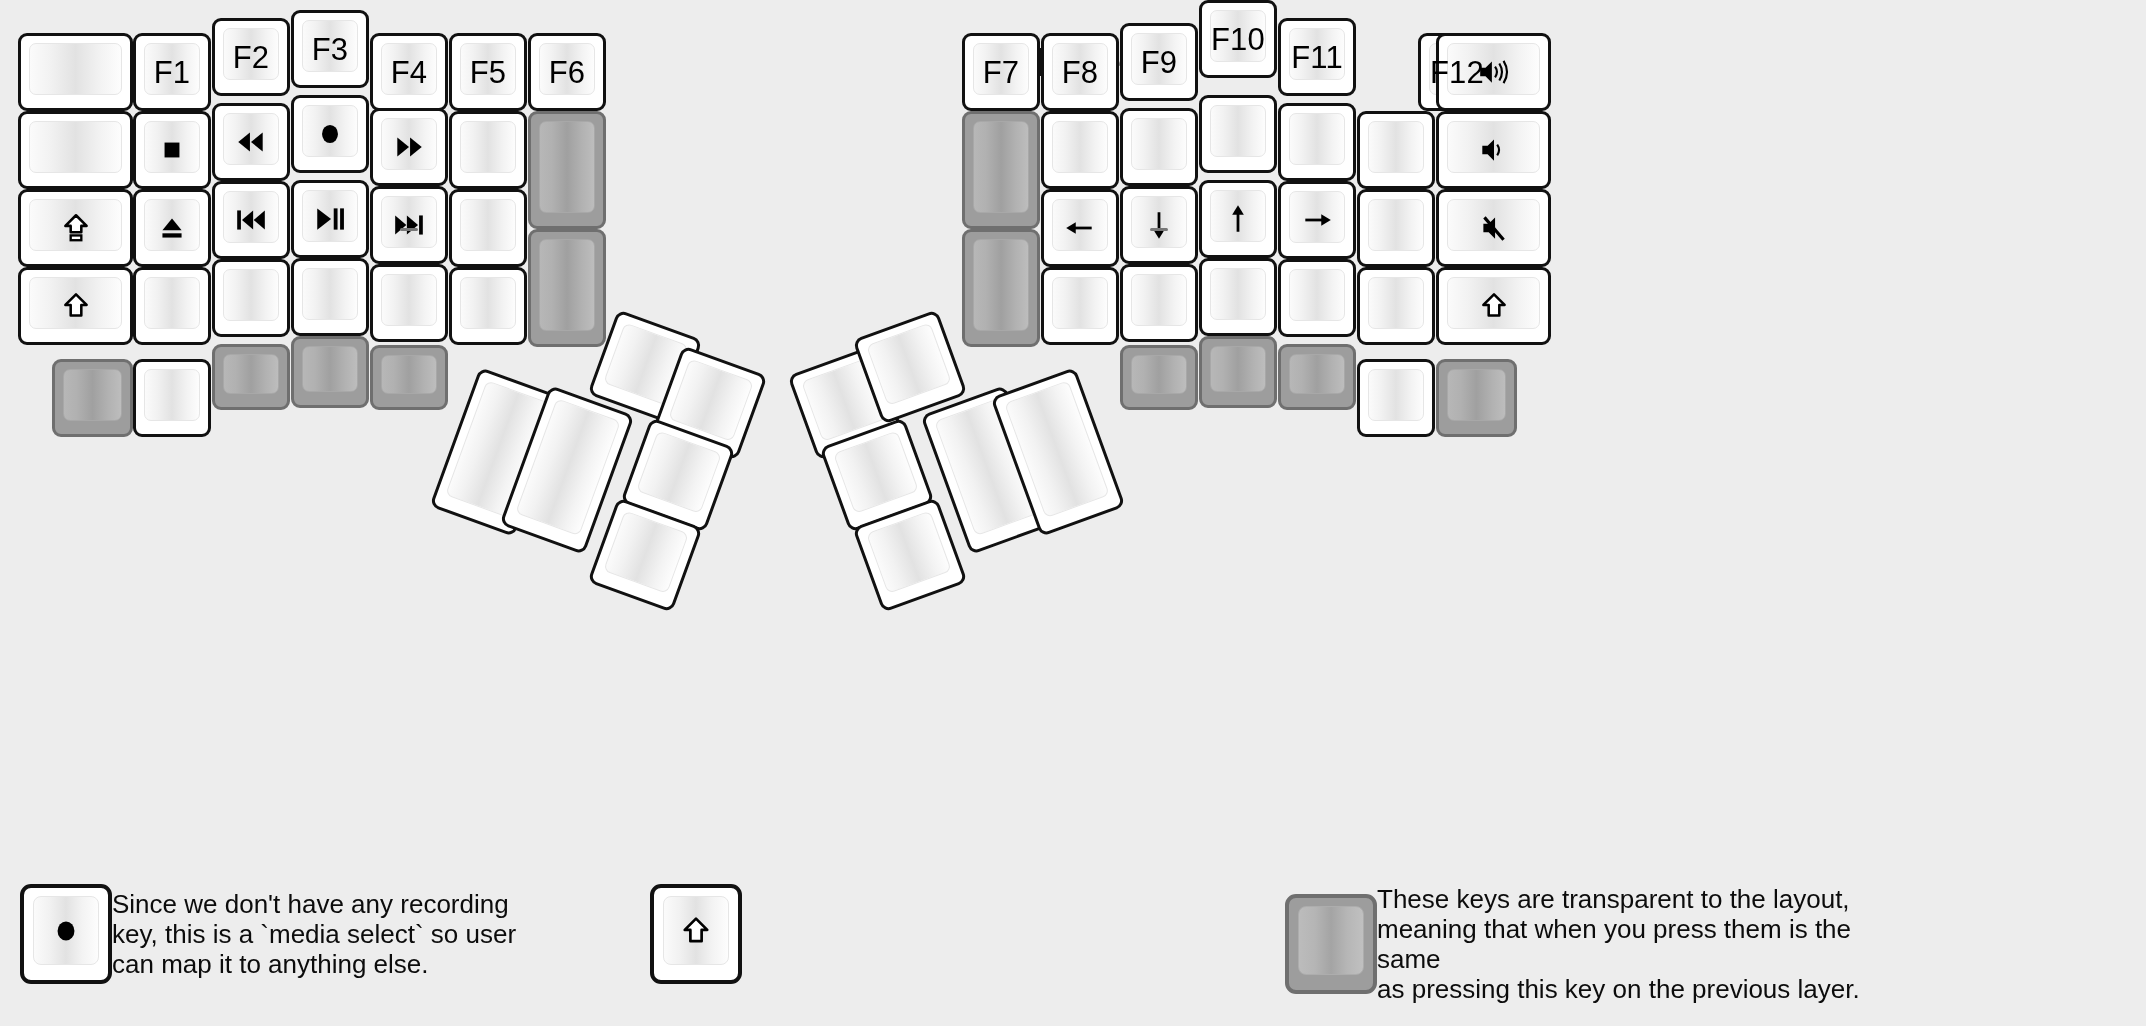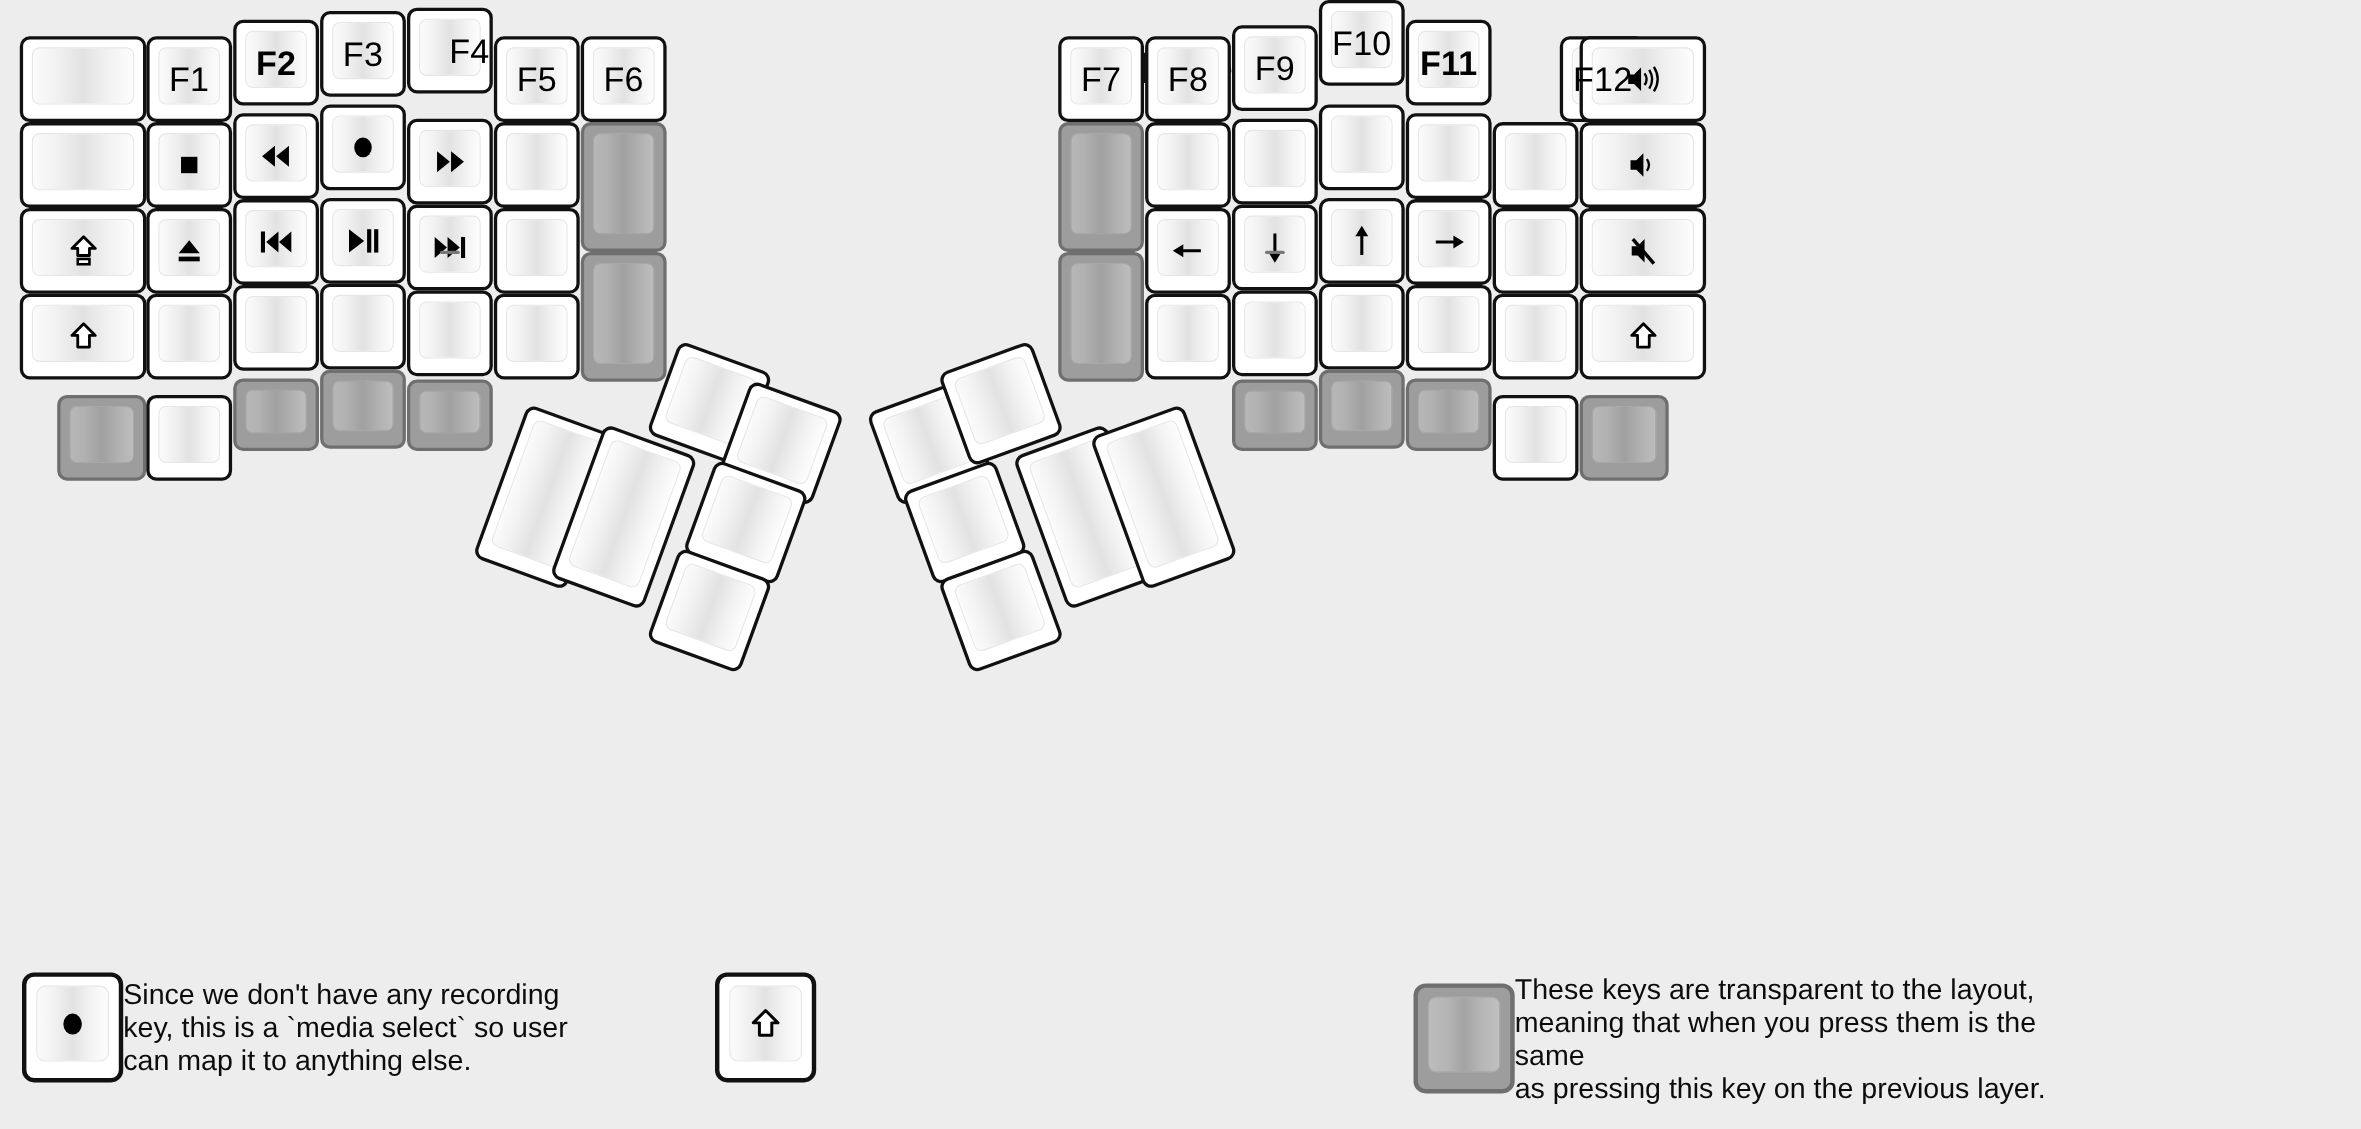--- a/index.html
+++ b/index.html
@@ -146,21 +146,21 @@
             <rect x="7" y="21" width="18" height="4" fill="#000"></rect>
           </svg>
         </span>
       </div>
       <div class="key" style="left: 133px; top: 267px; width: 78px; height: 78px;">
         <div class="cap"></div>
       </div>
       <div class="key" style="left: 133px; top: 359px; width: 78px; height: 78px;">
         <div class="cap"></div>
       </div>
-      <div class="key" style="left: 212px; top: 18px; width: 78px; height: 78px; font-weight: bold;">
+      <div class="key" style="left: 212px; top: 18px; width: 78px; height: 78px;">
         <div class="cap"></div>
         <span class="lbl">F2</span>
       </div>
       <div class="key" style="left: 212px; top: 103px; width: 78px; height: 78px;">
         <div class="cap"></div>
         <span class="glyph">
           <svg width="34" height="34" viewBox="0 0 32 32" xmlns="http://www.w3.org/2000/svg">
             <polygon points="15,7 15,25 4,16" fill="#000"></polygon>
             <polygon points="27,7 27,25 16,16" fill="#000"></polygon>
           </svg>
@@ -203,21 +203,21 @@
             <rect x="25.5" y="6" width="3.6" height="20" fill="#000"></rect>
           </svg>
         </span>
       </div>
       <div class="key" style="left: 291px; top: 258px; width: 78px; height: 78px;">
         <div class="cap"></div>
       </div>
       <div class="key trans" style="left: 291px; top: 336px; width: 78px; height: 72px;">
         <div class="cap"></div>
       </div>
-      <div class="key" style="left: 370px; top: 7px; width: 78px; height: 78px; justify-content: flex-end;">
+      <div class="key" style="left: 370px; top: 33px; width: 78px; height: 78px;">
         <div class="cap"></div>
         <span class="lbl">F4</span>
       </div>
       <div class="key" style="left: 370px; top: 108px; width: 78px; height: 78px;">
         <div class="cap"></div>
         <span class="glyph">
           <svg width="34" height="34" viewBox="0 0 32 32" xmlns="http://www.w3.org/2000/svg">
             <polygon points="5,7 5,25 16,16" fill="#000"></polygon>
             <polygon points="17,7 17,25 28,16" fill="#000"></polygon>
           </svg>
@@ -350,21 +350,21 @@
             <polygon points="16,3 10.5,12 21.5,12" fill="#000"></polygon>
           </svg>
         </span>
       </div>
       <div class="key" style="left: 1199px; top: 258px; width: 78px; height: 78px;">
         <div class="cap"></div>
       </div>
       <div class="key trans" style="left: 1199px; top: 336px; width: 78px; height: 72px;">
         <div class="cap"></div>
       </div>
-      <div class="key" style="left: 1278px; top: 18px; width: 78px; height: 78px; font-weight: bold;">
+      <div class="key" style="left: 1278px; top: 18px; width: 78px; height: 78px;">
         <div class="cap"></div>
         <span class="lbl">F11</span>
       </div>
       <div class="key" style="left: 1278px; top: 103px; width: 78px; height: 78px;">
         <div class="cap"></div>
       </div>
       <div class="key" style="left: 1278px; top: 181px; width: 78px; height: 78px;">
         <div class="cap"></div>
         <span class="glyph">
           <svg width="34" height="34" viewBox="0 0 32 32" xmlns="http://www.w3.org/2000/svg">

